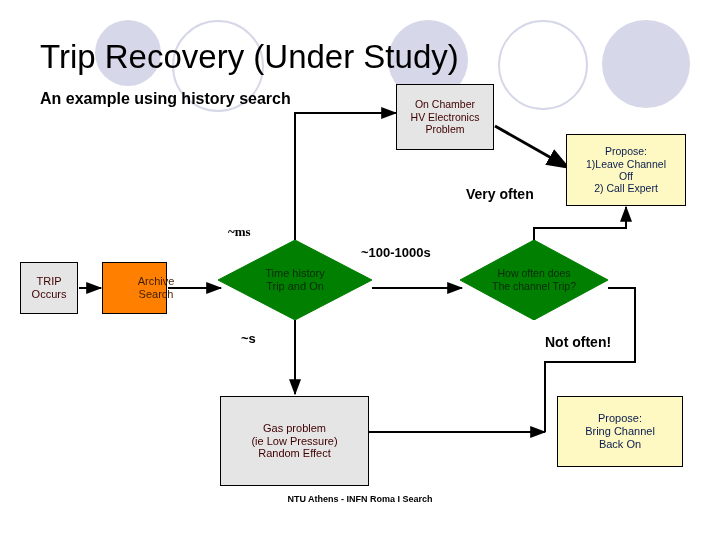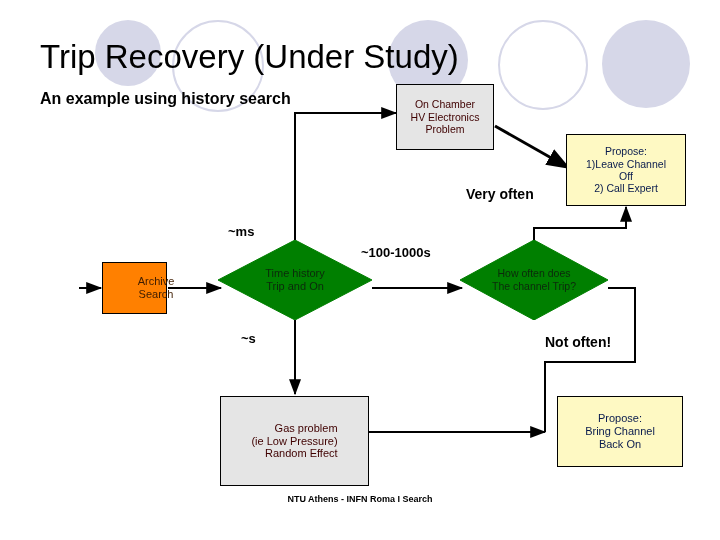--- a/index.html
+++ b/index.html
@@ -140,20 +140,22 @@
 
     <polyline points="534,320 534,228 626,228 626,207" fill="none" stroke="#000000" stroke-width="2" marker-end="url(#arrow)"></polyline>
 
     <line x1="295" y1="320" x2="295" y2="394" stroke="#000000" stroke-width="2" marker-end="url(#arrow)"></line>
 
     <polyline points="369,432 545,432" fill="none" stroke="#000000" stroke-width="2" marker-end="url(#arrow)"></polyline>
 
     <polyline points="608,288 635,288 635,362 545,362 545,432" fill="none" stroke="#000000" stroke-width="2"></polyline>
   </svg>
 
+  <div class="node node-red" style="left:20px; top:262px; width:58px; height:52px; font-size:11px;">TRIP
+Occurs</div>
 
   <div class="node node-orange" style="left:102px; top:262px; width:65px; height:52px; font-size:11px;padding-left:43px;">Archive
 Search</div>
 
   <div class="diamond" style="left:218px; top:240px; width:154px; height:80px;">
     <svg width="154" height="80" viewBox="0 0 154 80">
       <polygon points="77,0 154,40 77,80 0,40" fill="#007f00" stroke="#007f00" stroke-width="1"></polygon>
     </svg>
     <div class="dlabel" style="font-size:11px;">Time history
 Trip and On</div>
@@ -169,29 +171,29 @@
 
   <div class="node node-red" style="left:396px; top:84px; width:98px; height:66px; font-size:10.5px;">On Chamber
 HV Electronics
 Problem</div>
 
   <div class="node node-blue" style="left:566px; top:134px; width:120px; height:72px; font-size:10.5px;">Propose:
 1)Leave Channel
 Off
 2) Call Expert</div>
 
-  <div class="node node-red" style="left:220px; top:396px; width:149px; height:90px; font-size:11px;text-align:right;">Gas problem
+  <div class="node node-red" style="left:220px; top:396px; width:149px; height:90px; font-size:11px;">Gas problem
 (ie Low Pressure)
 Random Effect</div>
 
   <div class="node node-blue" style="left:557px; top:396px; width:126px; height:71px; font-size:11px;">Propose:
 Bring Channel
 Back On</div>
 
-  <div class="edge-label" style="left:228px; top:224px; font-size:13px;">~ms</div>
+  <div class="edge-label" style="left:228px; top:224px; font-size:13px;font-family:Liberation Serif, serif;">~ms</div>
 
   <div class="edge-label" style="left:241px; top:331px; font-size:13px;">~s</div>
 
   <div class="edge-label" style="left:361px; top:245px; font-size:13px;">~100-1000s</div>
 
   <div class="edge-label" style="left:466px; top:186px; font-size:14px;">Very often</div>
 
   <div class="edge-label" style="left:545px; top:334px; font-size:14px;">Not often!</div>
 
   <div id="footer">NTU Athens - INFN Roma I Search</div>

